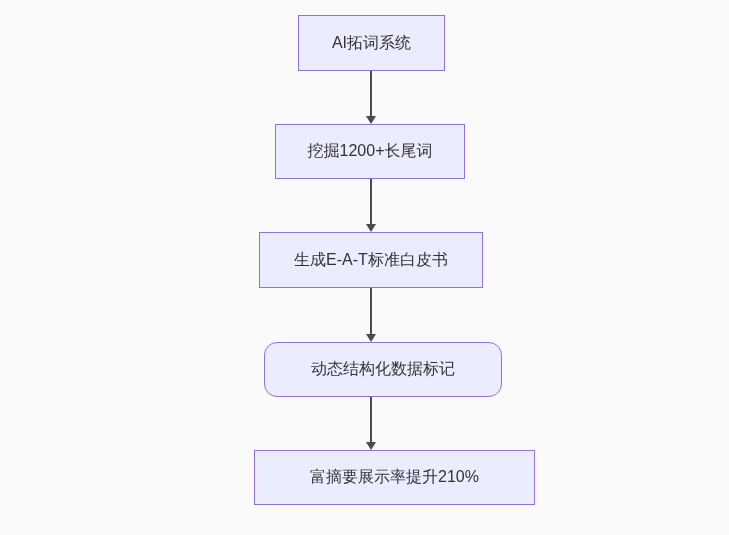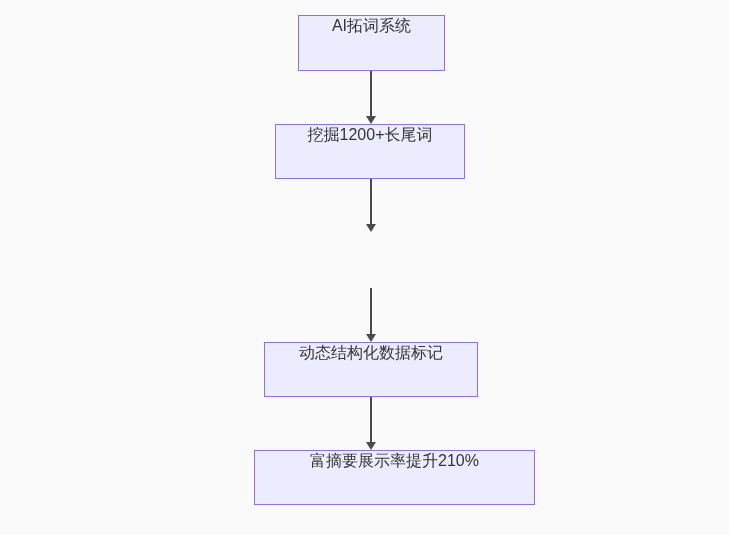--- a/index.html
+++ b/index.html
@@ -22,29 +22,29 @@
     overflow:hidden;
   }
   .node{
     position:absolute;
     box-sizing:border-box;
     background:var(--node-fill);
     border:1.5px solid var(--node-border);
     color:var(--text);
     font-size:16px;
     display:flex;
-    align-items:flex-start;
+    align-items:center;
     justify-content:center;
     text-align:center;
     white-space:nowrap;
   }
   .n1{left:298px;top:15px;width:147px;height:56px;}
   .n2{left:275px;top:124px;width:190px;height:55px;}
   .n3{left:259px;top:232px;width:224px;height:56px;}
-  .n4{left:264px;top:342px;width:214px;height:55px;}
+  .n4{left:264px;top:342px;width:238px;height:55px;border-radius:13px;}
   .n5{left:254px;top:450px;width:281px;height:55px;}
   .arrow{
     position:absolute;
     left:364px;           
     width:14px;
   }
   .arrow::before{         
     content:"";
     position:absolute;
     left:6px;
@@ -78,20 +78,23 @@
   </div>
 
   <div class="arrow a1"></div>
 
   <div class="node n2">
     <span>挖掘1200+长尾词</span>
   </div>
 
   <div class="arrow a2"></div>
 
+  <div class="node n3">
+    <span>生成E-A-T标准白皮书</span>
+  </div>
 
   <div class="arrow a3"></div>
 
   <div class="node n4">
     <span>动态结构化数据标记</span>
   </div>
 
   <div class="arrow a4"></div>
 
   <div class="node n5">

